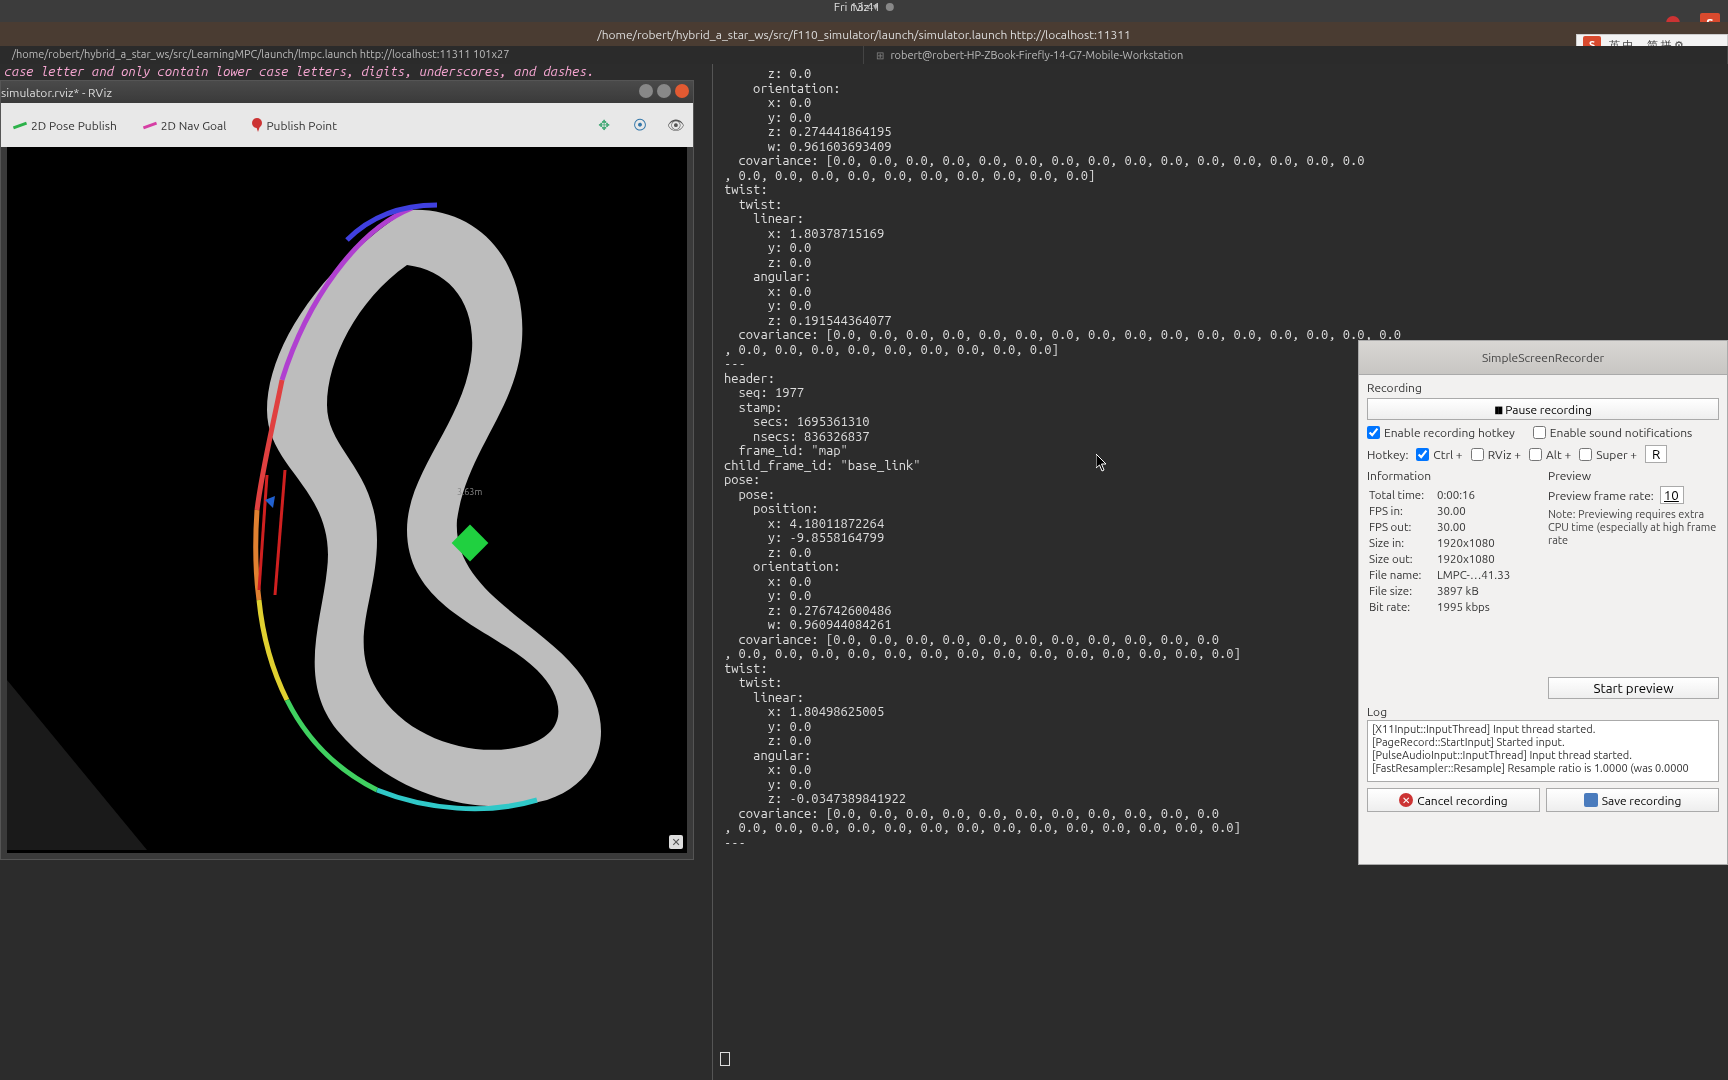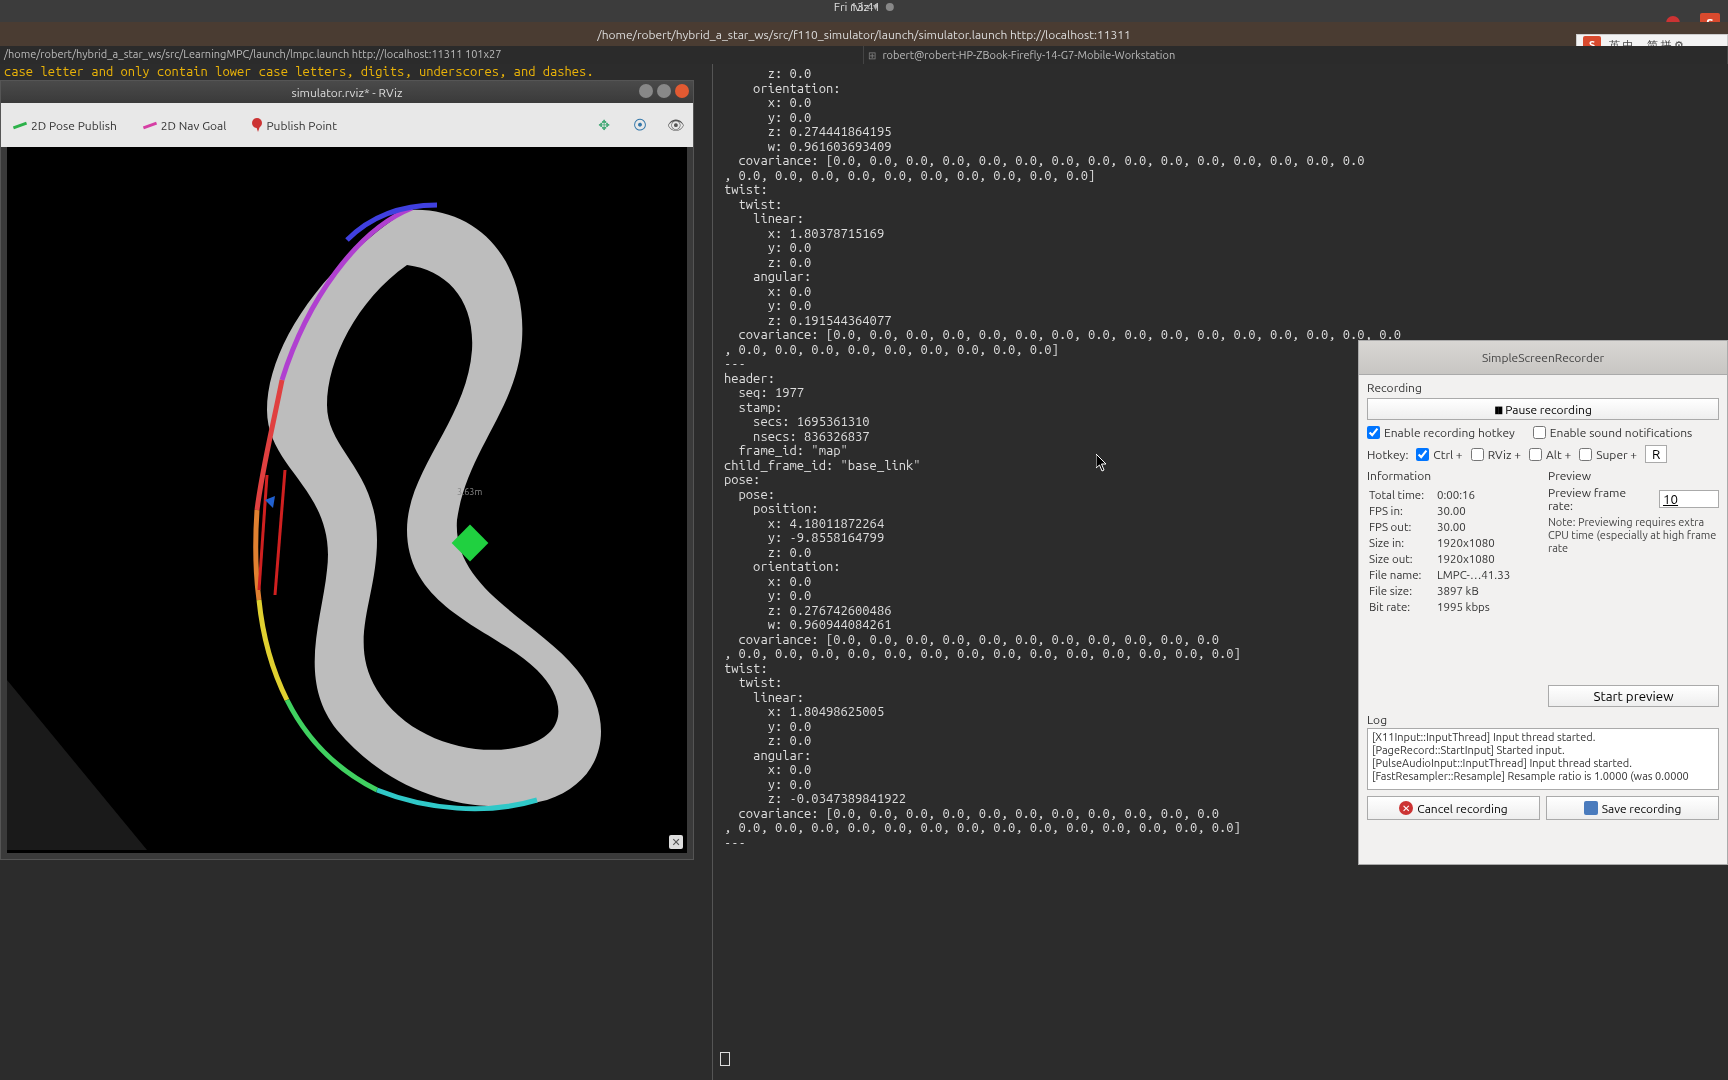--- a/index.html
+++ b/index.html
@@ -31,39 +31,40 @@
   position: absolute; top: 22px; left: 0; right: 0; height: 24px;
   background: #4a3c32; color: #ddd; font-size: 12px;
   display: flex; align-items: center; justify-content: center;
 }
 
 
 .term-tabstrip {
   position: absolute; top: 46px; left: 0; right: 0; height: 18px;
   background: #2b2b2b; color: #bbb; font-size: 11px; display: flex;
 }
-.term-tabstrip .tab { flex: 1; padding: 2px 4px; border-right: 1px solid #444; white-space: nowrap; overflow: hidden; text-overflow: ellipsis; }
+.term-tabstrip .tab { flex: 1; padding: 2px 12px; border-right: 1px solid #444; white-space: nowrap; overflow: hidden; text-overflow: ellipsis; }
 .term-tabstrip .tab.right { display: flex; align-items: center; }
 .term-tabstrip .grid-icon { font-size: 10px; margin-right: 6px; opacity: .6; }
 
 
 .term-line {
   position: absolute; top: 64px; left: 4px; right: 0; height: 16px;
-  color: #eab308; font-family: "Ubuntu Mono","Liberation Mono",monospace; font-size: 13px;
+  color: #f9a8d4; font-family: "Ubuntu Mono","Liberation Mono",monospace; font-size: 13px;
   white-space: pre;
+  font-style: italic;
 }
 
 
 .rviz-window {
   position: absolute; top: 80px; left: 0; width: 694px; height: 780px;
   background: #3a3a3a; border: 1px solid #555;
 }
 .rviz-titlebar {
   height: 22px; background: linear-gradient(#4a4a4a,#3a3a3a);
-  color: #ddd; font-size: 12px; display: flex; align-items: center; justify-content: center;
+  color: #ddd; font-size: 12px; display: flex; align-items: center; 
   position: relative;
 }
 .rviz-titlebar .win-btns { position: absolute; right: 4px; top: 3px; display: flex; gap: 4px; }
 .rviz-titlebar .wbtn { width: 14px; height: 14px; border-radius: 50%; }
 .rviz-titlebar .wmin { background: #888; }
 .rviz-titlebar .wmax { background: #888; }
 .rviz-titlebar .wclose { background: #e25a32; }
 
 .rviz-toolbar {
   height: 44px; background: #e8e8e8; display: flex; align-items: center;
@@ -134,21 +135,21 @@
 .chk { display: flex; align-items: flex-end; gap: 4px; }
 .chk input { width: 13px; height: 13px; }
 .hotkey-row { display: flex; align-items: center; gap: 8px; margin: 4px 0; flex-wrap: nowrap; }
 .hotkey-row .key-input { width: 22px; height: 18px; border: 1px solid #aaa; background: #fff; text-align: center; }
 .cols { display: flex; gap: 10px; margin-top: 6px; }
 .col { flex: 1; }
 .col h4 { font-weight: normal; margin-bottom: 4px; }
 .info-grid { display: grid; grid-template-columns: 68px auto; row-gap: 3px; font-size: 11.5px; padding: 2px 0 0 2px; }
 .preview-box { }
 .preview-row { display: flex; align-items: center; gap: 6px; margin-bottom: 4px; }
-.preview-row input { width: 60px; height: 18px; border: 1px solid #aaa; padding: 0 3px; text-decoration: underline; }
+.preview-row input { width: 24px; height: 18px; border: 1px solid #aaa; padding: 0 3px; text-decoration: underline; }
 .preview-note { font-size: 11px; color: #444; line-height: 13px; }
 .start-prev-btn { width: 100%; height: 22px; margin-top: 130px; border: 1px solid #aaa; background: linear-gradient(#fff,#eee); }
 .log-label { margin-top: 6px; }
 .log-box {
   margin-top: 2px; height: 62px; border: 1px solid #aaa; background: #fff;
   font-size: 11px; padding: 2px 4px; line-height: 13px; overflow: hidden;
   white-space: nowrap;
 }
 .ssr-footer { display: flex; gap: 6px; margin-top: 6px; }
 .ssr-footer button {

